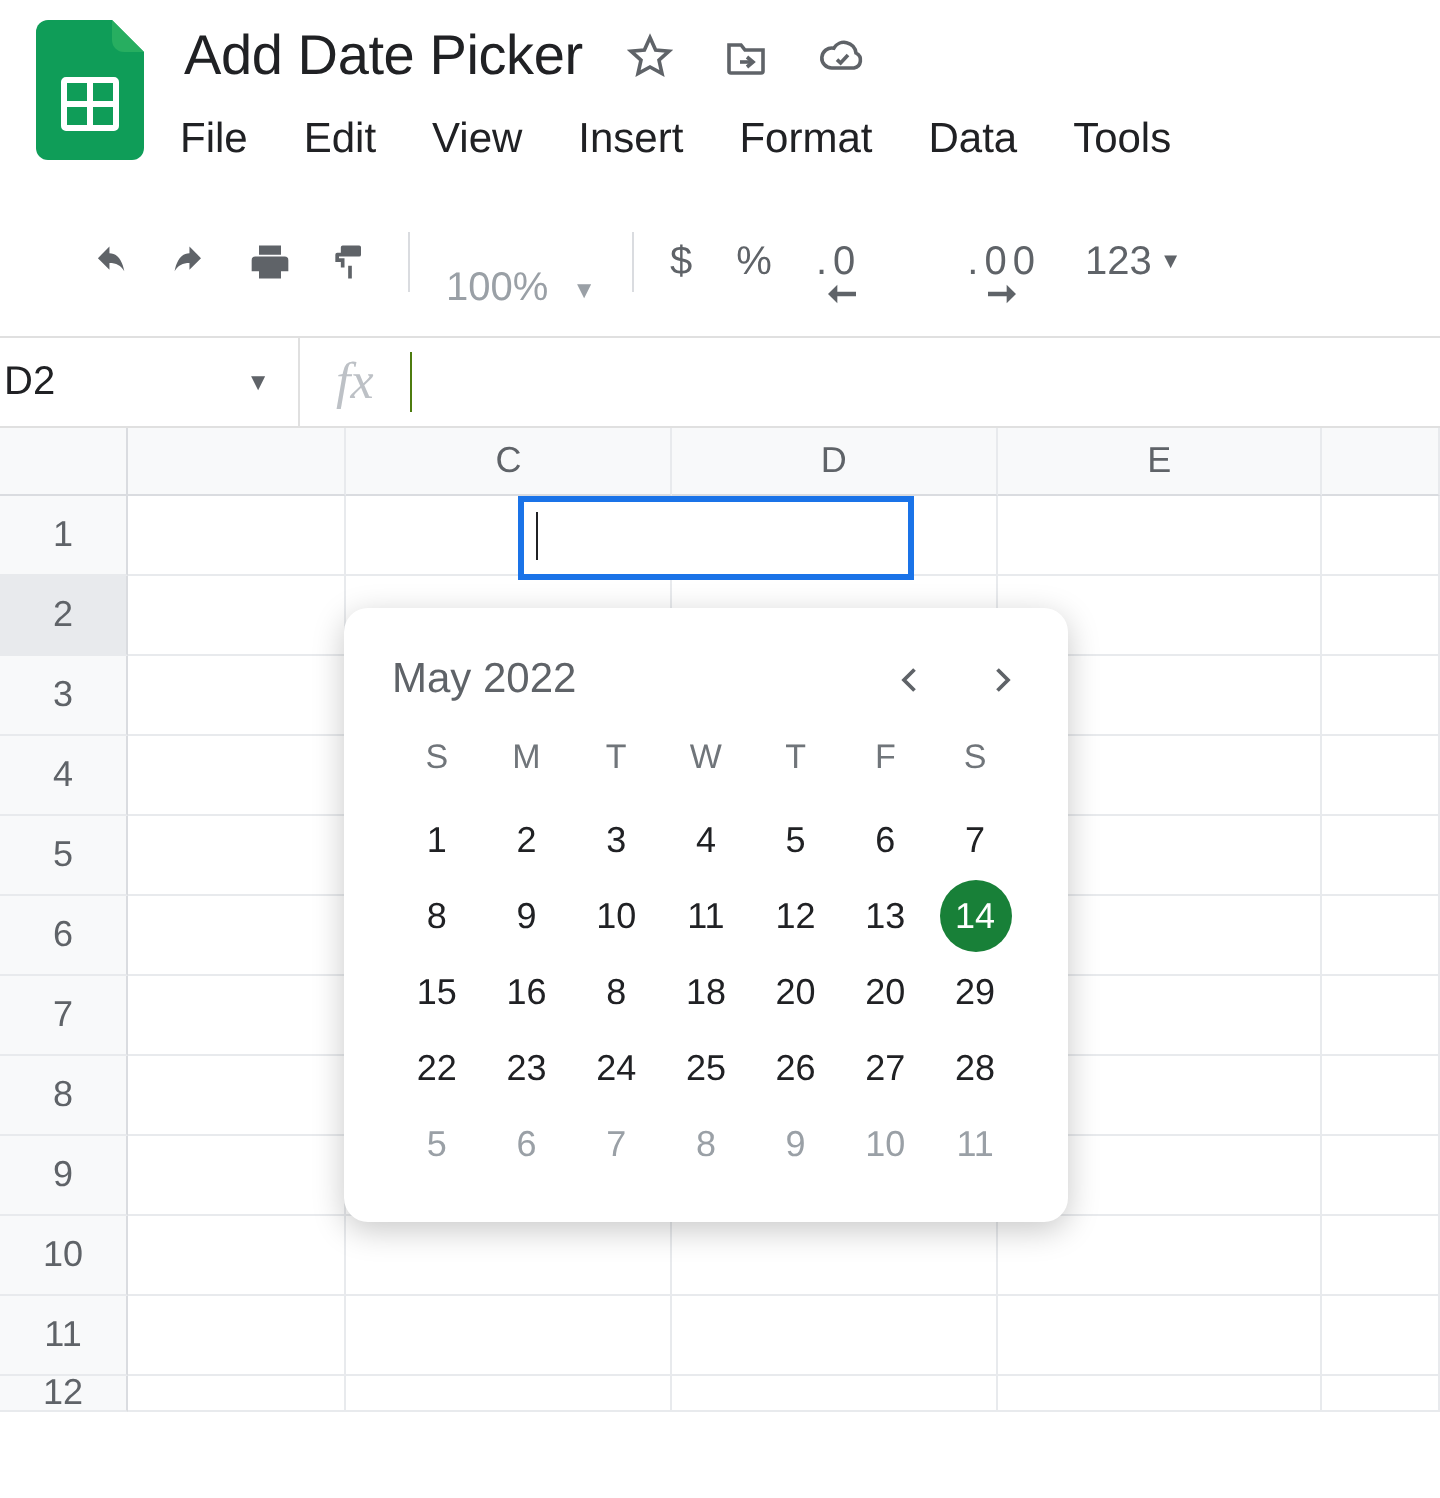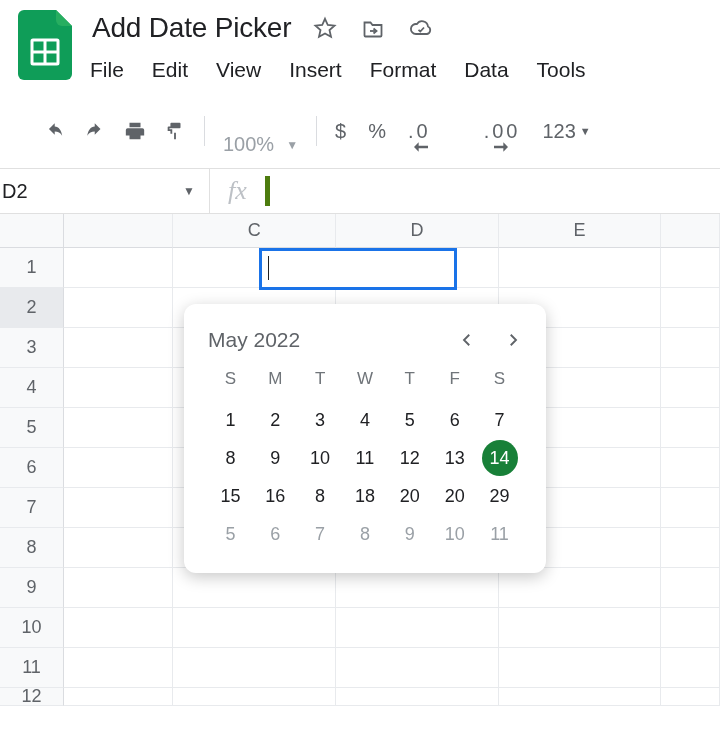--- a/index.html
+++ b/index.html
@@ -74,40 +74,40 @@
 
   
   .formula-bar {
     display:flex;
     align-items:center;
     height:46px;
     border-top:1px solid #e0e0e0;
     border-bottom:1px solid #e0e0e0;
   }
   .namebox {
-    width: 210px;
+    width: 150px;
     height:100%;
     display:flex;
     align-items:center;
     justify-content:space-between;
     padding: 0 14px 0 0;
     font-size:20px;
     color:#202124;
     border-right:1px solid #e0e0e0;
     position:relative;
   }
   .namebox .val { padding-left: 2px; }
   .namebox .tri { color:#5f6368; font-size:12px; }
   .fx {
     font-family: Georgia, "Times New Roman", serif;
     font-style: italic;
     font-size: 26px;
     color: #bdc1c6;
     padding: 0 18px;
-    border-right:5px solid #4d7c0f;
+    border-right:1px solid #4d7c0f;
     height:70%;
     display:flex;
     align-items:center;
   }
   .formula-input {
     flex:1;
     height:100%;
     padding:0 12px;
     border:none;
     outline:none;
@@ -427,21 +427,21 @@
         <div class="cell" style="width: 195px; height: 18px;"></div>
         <div class="cell" style="width: 195px; height: 18px;"></div>
         <div class="cell" style="width: 195px; height: 18px;"></div>
         <div class="cell" style="width: 70px; height: 18px;"></div>
       </div>
     </div>
   <div class="active-cell" id="active-cell" style="left: 259px; top: 34px; width: 198px; height: 42px;">
     <div class="caret"></div>
   </div>
 
-  <div class="datepicker" id="datepicker" style="left: 184px; top: 90px;">
+  <div class="datepicker" id="datepicker" style="left: 172px; top: 90px;">
     <div class="dp-header">
       <span class="dp-title">May 2022</span>
       <div class="dp-nav">
         <span>
             <svg viewBox="0 0 24 24" fill="none" stroke="currentColor" stroke-width="2.5">
               <polyline points="15 5 8 12 15 19"></polyline>
             </svg>
           </span>
         <span>
             <svg viewBox="0 0 24 24" fill="none" stroke="currentColor" stroke-width="2.5">
@@ -484,20 +484,29 @@
           <tr>
             <td><span class="day-pill">15</span></td>
             <td><span class="day-pill">16</span></td>
             <td><span class="day-pill">8</span></td>
             <td><span class="day-pill">18</span></td>
             <td><span class="day-pill">20</span></td>
             <td><span class="day-pill">20</span></td>
             <td><span class="day-pill">29</span></td>
           </tr>
           <tr>
+            <td><span class="day-pill">22</span></td>
+            <td><span class="day-pill">23</span></td>
+            <td><span class="day-pill">24</span></td>
+            <td><span class="day-pill">25</span></td>
+            <td><span class="day-pill">26</span></td>
+            <td><span class="day-pill">27</span></td>
+            <td><span class="day-pill">28</span></td>
+          </tr>
+          <tr>
             <td class="muted"><span class="day-pill">5</span></td>
             <td class="muted"><span class="day-pill">6</span></td>
             <td class="muted"><span class="day-pill">7</span></td>
             <td class="muted"><span class="day-pill">8</span></td>
             <td class="muted"><span class="day-pill">9</span></td>
             <td class="muted"><span class="day-pill">10</span></td>
             <td class="muted"><span class="day-pill">11</span></td>
           </tr>
         </tbody>
     </table>

